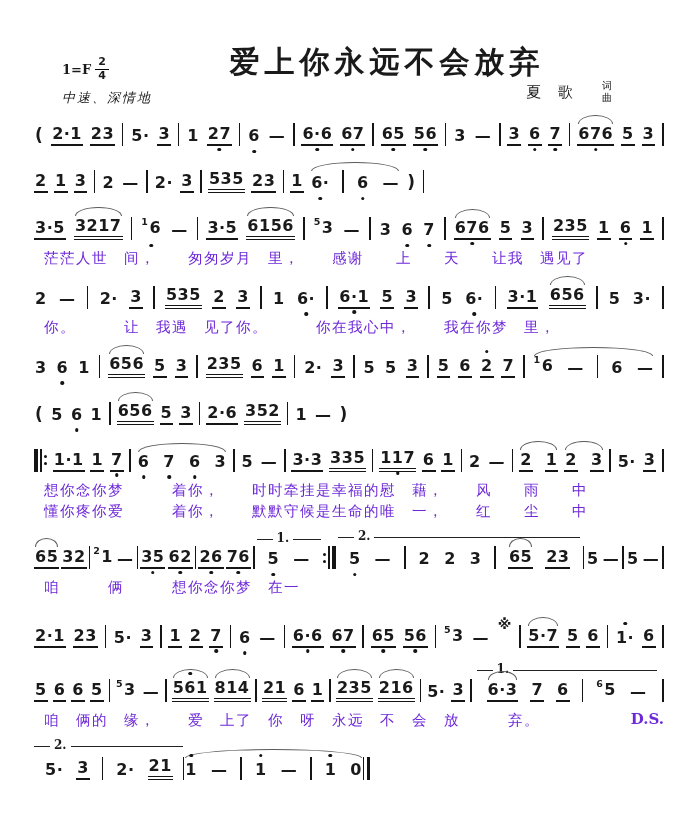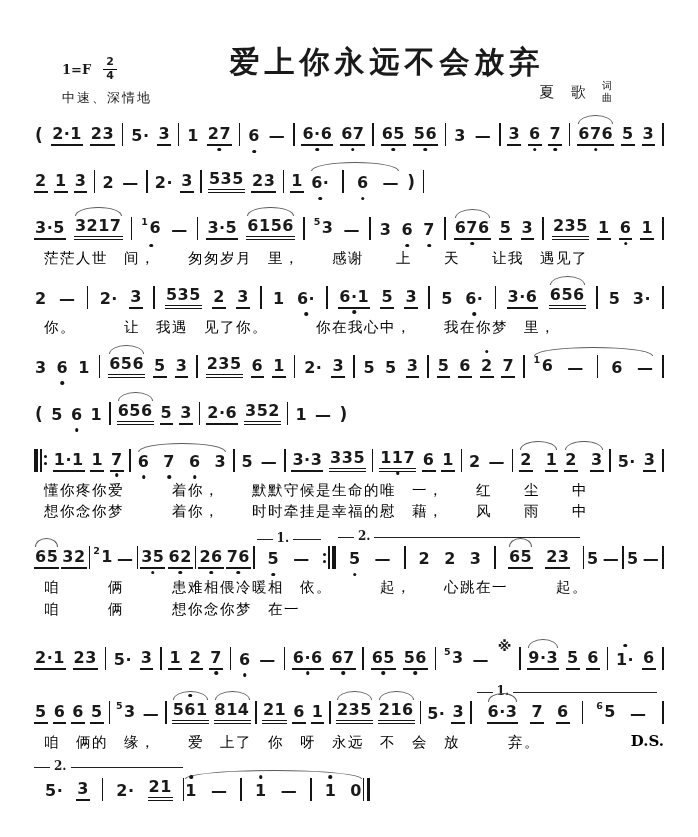--- a/index.html
+++ b/index.html
@@ -1,27 +1,27 @@
 <!DOCTYPE html>
 <html><head>
 <meta charset="utf-8">
 <style>
   html,body{margin:0;padding:0;background:#e8e8e8;}
   .sheet{position:relative;width:698px;height:837px;background:#ffffff;margin:0 auto;overflow:hidden;
          font-family:"DejaVu Sans",sans-serif;color:#1a1a1a;box-sizing:border-box;padding:50px 34px 10px;}
   
   .hdr{position:relative;height:62px;}
   .meta{position:absolute;left:28px;top:6px;}
-  .key-line{display:flex;align-items:center;gap:12px;font:700 13px "DejaVu Serif",serif;}
+  .key-line{display:flex;align-items:center;gap:4px;font:700 13px "DejaVu Serif",serif;}
   .ts{display:inline-flex;flex-direction:column;align-items:center;font:700 11px "DejaVu Sans",sans-serif;line-height:1.15;}
   .ts .n{border-bottom:1.2px solid #000;padding:0 3px;}
-  .tempo{font-size:13px;margin-top:7px;letter-spacing:2px;}
+  .tempo{font-size:13px;margin-top:7px;letter-spacing:2px;font-style:italic;}
   .title{position:absolute;left:50%;transform:translateX(-50%);top:-8px;
          font:700 30px "DejaVu Serif",serif;letter-spacing:5px;white-space:nowrap;margin-left:38px;}
-  .credit{position:absolute;right:52px;top:30px;display:flex;align-items:center;gap:10px;
+  .credit{position:absolute;right:52px;top:30px;display:flex;align-items:center;gap:23px;
           font-size:15px;letter-spacing:6px;}
   .credit .roles{display:flex;flex-direction:column;font-size:10px;line-height:1.2;letter-spacing:0;}
   
   .system{margin-bottom:3px;}
   .notes-row{display:flex;justify-content:space-between;align-items:flex-end;
              padding:11px 0 5px;min-height:24px;}
   .note{position:relative;font:700 16px "DejaVu Sans",sans-serif;line-height:21px;
         padding:0 1px;margin-bottom:3px;align-self:flex-end;letter-spacing:.5px;white-space:nowrap;}
   .u1{border-bottom:2px solid #151515;}
   .u2{border-bottom:4px double #151515;}
@@ -38,21 +38,21 @@
                border:1.4px solid #5a5a5a;border-bottom:none;
                border-radius:50% 50% 0 0/100% 100% 0 0;}
   .vgrp{border-top:1.6px solid #222;padding:8px 10px 0;}
   .vlabel{position:absolute;top:-9px;left:16px;background:#fff;padding:0 4px;
           font:700 12px "DejaVu Serif",serif;}
   .bl{align-self:flex-end;display:inline-flex;align-items:stretch;gap:2.5px;height:23px;margin-bottom:3px;}
   .bl .ln{width:1.5px;background:#151515;}
   .bl .ln.th{width:3.5px;}
   .bl .dts{display:flex;flex-direction:column;justify-content:center;gap:4px;}
   .bl .dts i{width:3px;height:3px;border-radius:50%;background:#151515;}
-  .lyr{display:flex;font-size:14.5px;letter-spacing:1.5px;color:#000000;
+  .lyr{display:flex;font-size:14.5px;letter-spacing:1.5px;color:#6d28d9;
        white-space:pre;padding-left:10px;line-height:1.5;}
   .ds{margin-left:auto;font:700 15px "DejaVu Serif",serif;letter-spacing:0;text-align:right;}
 </style>
 </head>
 <body>
 
 <div class="sheet">
   <div class="hdr">
     <div class="meta">
       <div class="key-line">
@@ -235,21 +235,21 @@
           <span class="note u1"><span class="nt">5</span></span>
           <span class="note u1"><span class="nt">3</span></span>
           <span class="bl bl-b">
             <span class="ln"></span>
           </span>
           <span class="note"><span class="nt">5</span></span>
           <span class="note"><span class="nt">6·</span><i class="od dn"></i></span>
           <span class="bl bl-b">
             <span class="ln"></span>
           </span>
-          <span class="note u1"><span class="nt">3·6</span></span>
+          <span class="note u1"><span class="nt">3·1</span></span>
           <span class="note u2 arc"><span class="nt">656</span></span>
           <span class="bl bl-b">
             <span class="ln"></span>
           </span>
           <span class="note"><span class="nt">5</span></span>
           <span class="note"><span class="nt">3·</span></span>
           <span class="bl bl-b">
             <span class="ln"></span>
           </span>
         </div>
@@ -388,22 +388,22 @@
           </span>
           <span class="bl bl-b">
             <span class="ln"></span>
           </span>
           <span class="note"><span class="nt">5·</span></span>
           <span class="note u1"><span class="nt">3</span></span>
           <span class="bl bl-b">
             <span class="ln"></span>
           </span>
         </div>
+        <div class="lyr"><span class="lyr-text">想你念你梦　　　着你，　　时时牵挂是幸福的慰　藉，　　风　　雨　　中</span></div>
         <div class="lyr"><span class="lyr-text">懂你疼你爱　　　着你，　　默默守候是生命的唯　一，　　红　　尘　　中</span></div>
-        <div class="lyr"><span class="lyr-text">想你念你梦　　　着你，　　时时牵挂是幸福的慰　藉，　　风　　雨　　中</span></div>
       </div>
       <div class="system">
         <div class="notes-row">
           <span class="note u1 arc"><span class="nt">65</span></span>
           <span class="note u1"><span class="nt">32</span></span>
           <span class="bl bl-b">
             <span class="ln"></span>
           </span>
           <span class="note"><span class="g">2</span><span class="nt">1</span></span>
           <span class="note"><span class="nt">—</span></span>
@@ -456,21 +456,20 @@
           <span class="note"><span class="nt">—</span></span>
           <span class="bl bl-b">
             <span class="ln"></span>
           </span>
           <span class="note"><span class="nt">5</span></span>
           <span class="note"><span class="nt">—</span></span>
           <span class="bl bl-b">
             <span class="ln"></span>
           </span>
         </div>
-        <div class="lyr"><span class="lyr-text">咱　　　俩　　　患难相偎冷暖相　依。　　　起，　　心跳在一　　　起。</span></div>
         <div class="lyr"><span class="lyr-text">咱　　　俩　　　想你念你梦　在一</span></div>
       </div>
       <div class="system">
         <div class="notes-row">
           <span class="note u1"><span class="nt">2·1</span></span>
           <span class="note u1"><span class="nt">23</span></span>
           <span class="bl bl-b">
             <span class="ln"></span>
           </span>
           <span class="note"><span class="nt">5·</span></span>
@@ -498,21 +497,21 @@
           <span class="note u1"><span class="nt">56</span><i class="od dn"></i></span>
           <span class="bl bl-b">
             <span class="ln"></span>
           </span>
           <span class="note"><span class="g">5</span><span class="nt">3</span></span>
           <span class="note"><span class="nt">—</span></span>
           <span class="note segno"><span class="nt">※</span></span>
           <span class="bl bl-b">
             <span class="ln"></span>
           </span>
-          <span class="note u1 arc"><span class="nt">9·3</span></span>
+          <span class="note u1 arc"><span class="nt">5·7</span></span>
           <span class="note u1"><span class="nt">5</span></span>
           <span class="note u1"><span class="nt">6</span></span>
           <span class="bl bl-b">
             <span class="ln"></span>
           </span>
           <span class="note"><span class="nt">1·</span><i class="od up"></i></span>
           <span class="note u1"><span class="nt">6</span></span>
           <span class="bl bl-b">
             <span class="ln"></span>
           </span>

